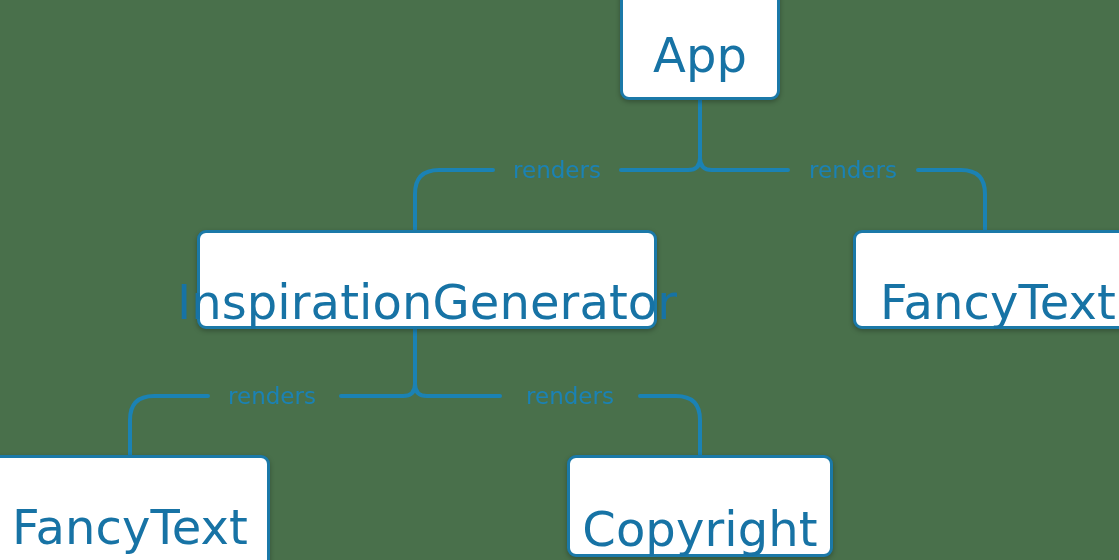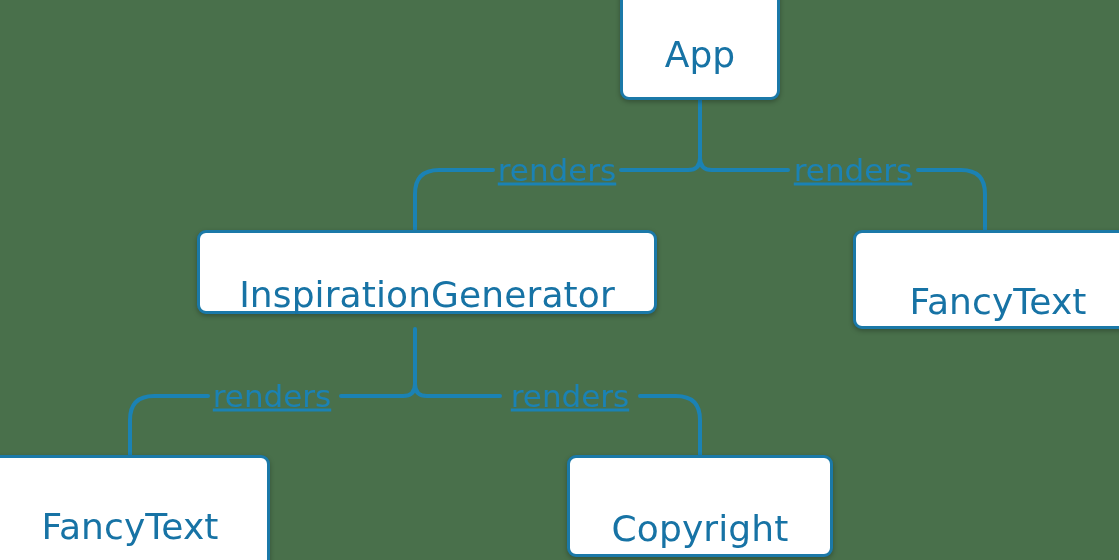--- a/index.html
+++ b/index.html
@@ -39,39 +39,38 @@
     border: 3px solid #1b79a8;
     border-radius: 9px;
     box-sizing: border-box;
     display: flex;
     align-items: center;
     justify-content: center;
     box-shadow: 0 2px 5px rgba(0,0,0,0.28);
   }
   .node-label {
     color: #1773a5;
-    font-size: 36px;
+    font-size: 48px;
     line-height: 1;
     letter-spacing: 0.1px;
     white-space: nowrap;
     margin-top: 45px;
   }
   .edge-label {
     position: absolute;
     color: #1b82b4;
-    font-size: 31px;
+    font-size: 23px;
     line-height: 1;
     white-space: nowrap;
     transform: translate(-50%, -50%);
-    text-decoration: underline;
   }
   
   #node-app        { left: 620px; top: -30px;  width: 160px; height: 130px; }
   #node-app .node-label { padding-bottom: 6px; }
-  #node-inspiration{ left: 197px; top: 230px;  width: 460px; height: 84px; }
+  #node-inspiration{ left: 197px; top: 230px;  width: 460px; height: 99px; }
   #node-fancytext-right { left: 853px; top: 230px; width: 290px; height: 99px; }
   #node-fancytext-left  { left: -10px; top: 455px; width: 280px; height: 130px; }
   #node-fancytext-left .node-label { padding-bottom: 32px; }
   #node-copyright  { left: 567px; top: 455px;  width: 266px; height: 102px; justify-content: center; }
 
   
   #label-app-inspiration { left: 557px; top: 170px; }
   #label-app-fancytext   { left: 853px; top: 170px; }
   #label-ig-fancytext    { left: 272px; top: 396px; }
   #label-ig-copyright    { left: 570px; top: 396px; }

